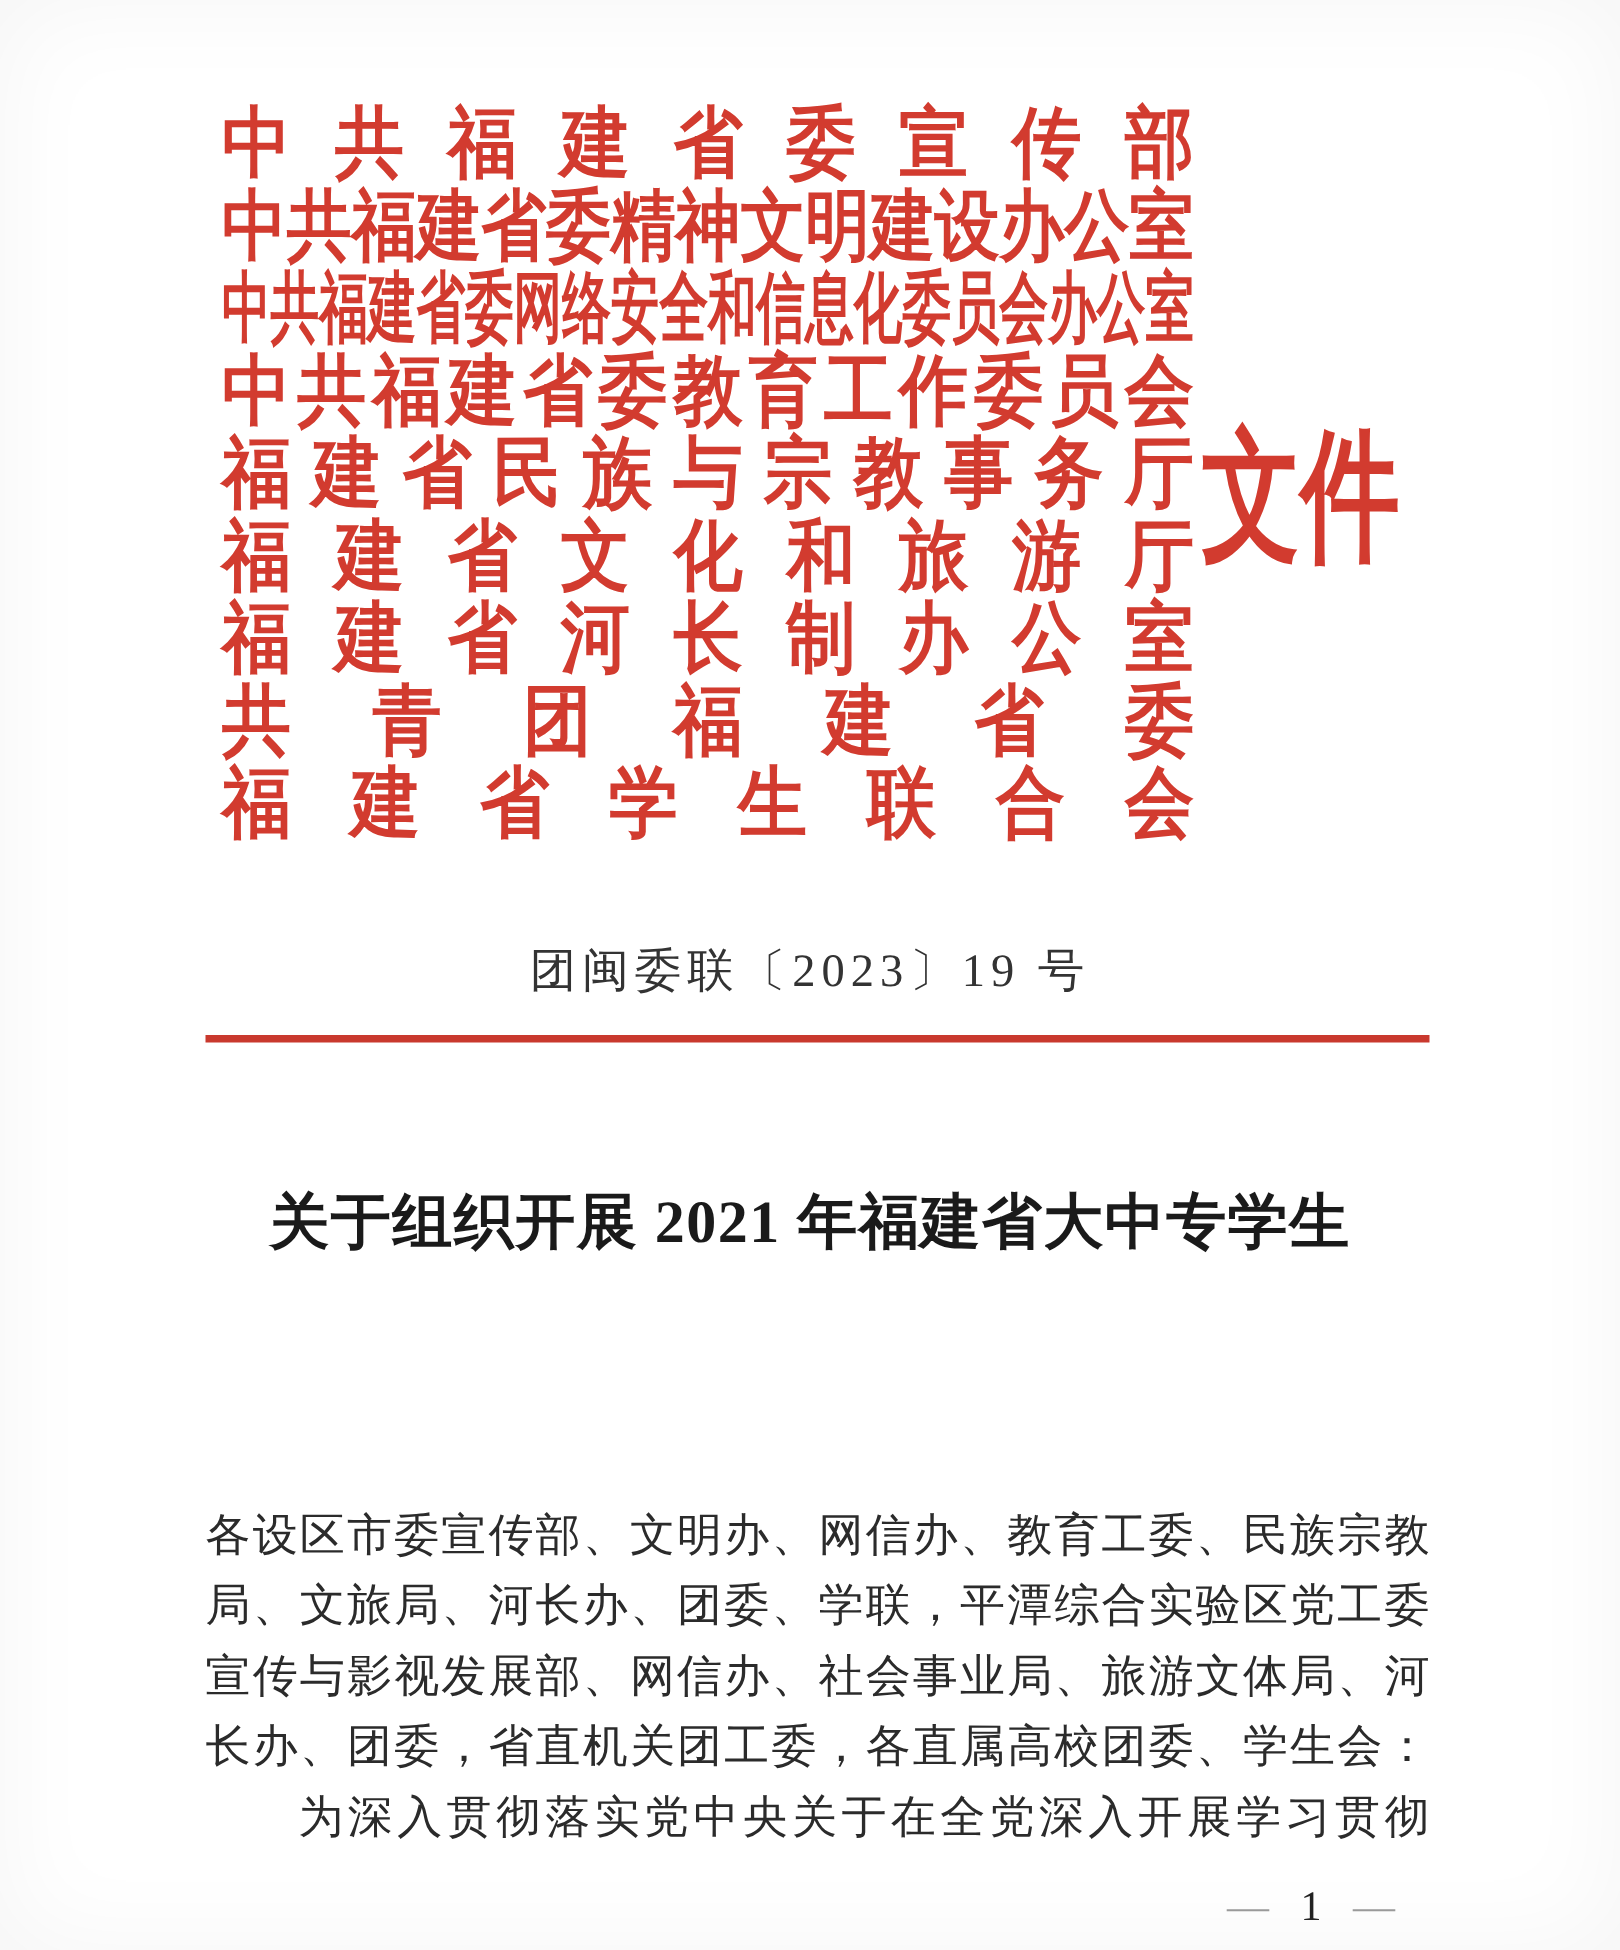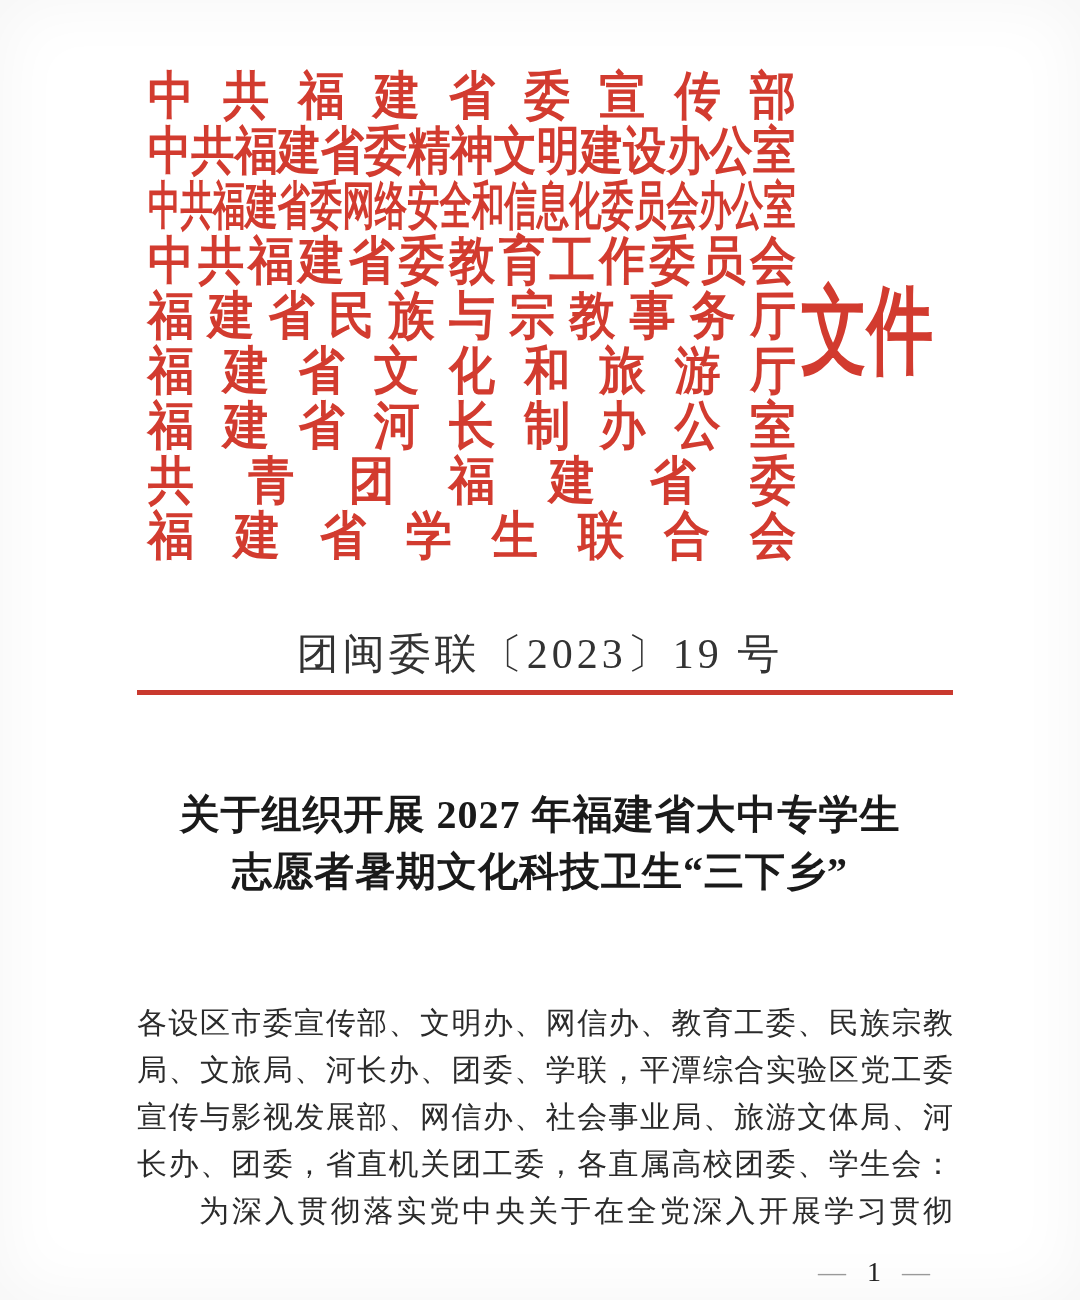--- a/index.html
+++ b/index.html
@@ -16,21 +16,21 @@
   }
   
   .file-label {
     position:absolute; left:801px; top:266px; font-size:66px; font-weight:bold;
     letter-spacing:0; transform:scaleY(1.45); transform-origin:top left;
     white-space:nowrap;
   }
   
   .doc-number {
     position:absolute; left:0; top:626px; width:100%; text-align:center;
-    font-size:42px; letter-spacing:4px;
+    font-size:31px; letter-spacing:4px;
   }
   
   .red-rule { position:absolute; left:137px; top:690px; width:816px; height:5px; }
   
   .title-block { position:absolute; left:0; top:786px; width:100%; text-align:center; }
   .title-line { height:57px; line-height:57px; font-size:40px; font-weight:bold; letter-spacing:1px; }
   
   .body-block { position:absolute; left:137px; top:1000px; width:816px; }
   .body-line { height:47px; font-size:30px; display:flex; align-items:center; white-space:nowrap; }
   .body-line.indent { margin-left:62px; }
@@ -167,22 +167,21 @@
       </div>
   </div>
 
   <div class="file-label" style="color: rgb(210, 59, 47);">文件</div>
 
   <div class="doc-number" style="color: rgb(51, 51, 51);">团闽委联〔2023〕19 号</div>
 
   <div class="red-rule" style="background-color: rgb(201, 57, 46);"></div>
 
   <div class="title-block">
-    <div class="title-line" style="color: rgb(26, 26, 26);">关于组织开展 2027 年福建省大中专学生</div>
-    <div class="title-line" style="color: rgb(26, 26, 26);">志愿者暑期文化科技卫生“三下乡”</div>
+    <div class="title-line" style="color: rgb(26, 26, 26);">关于组织开展 2021 年福建省大中专学生</div>
   </div>
 
   <div class="body-block">
     <div class="body-line" style="color: rgb(43, 43, 43); justify-content: space-between;">
         <span>各</span>
         <span>设</span>
         <span>区</span>
         <span>市</span>
         <span>委</span>
         <span>宣</span>

